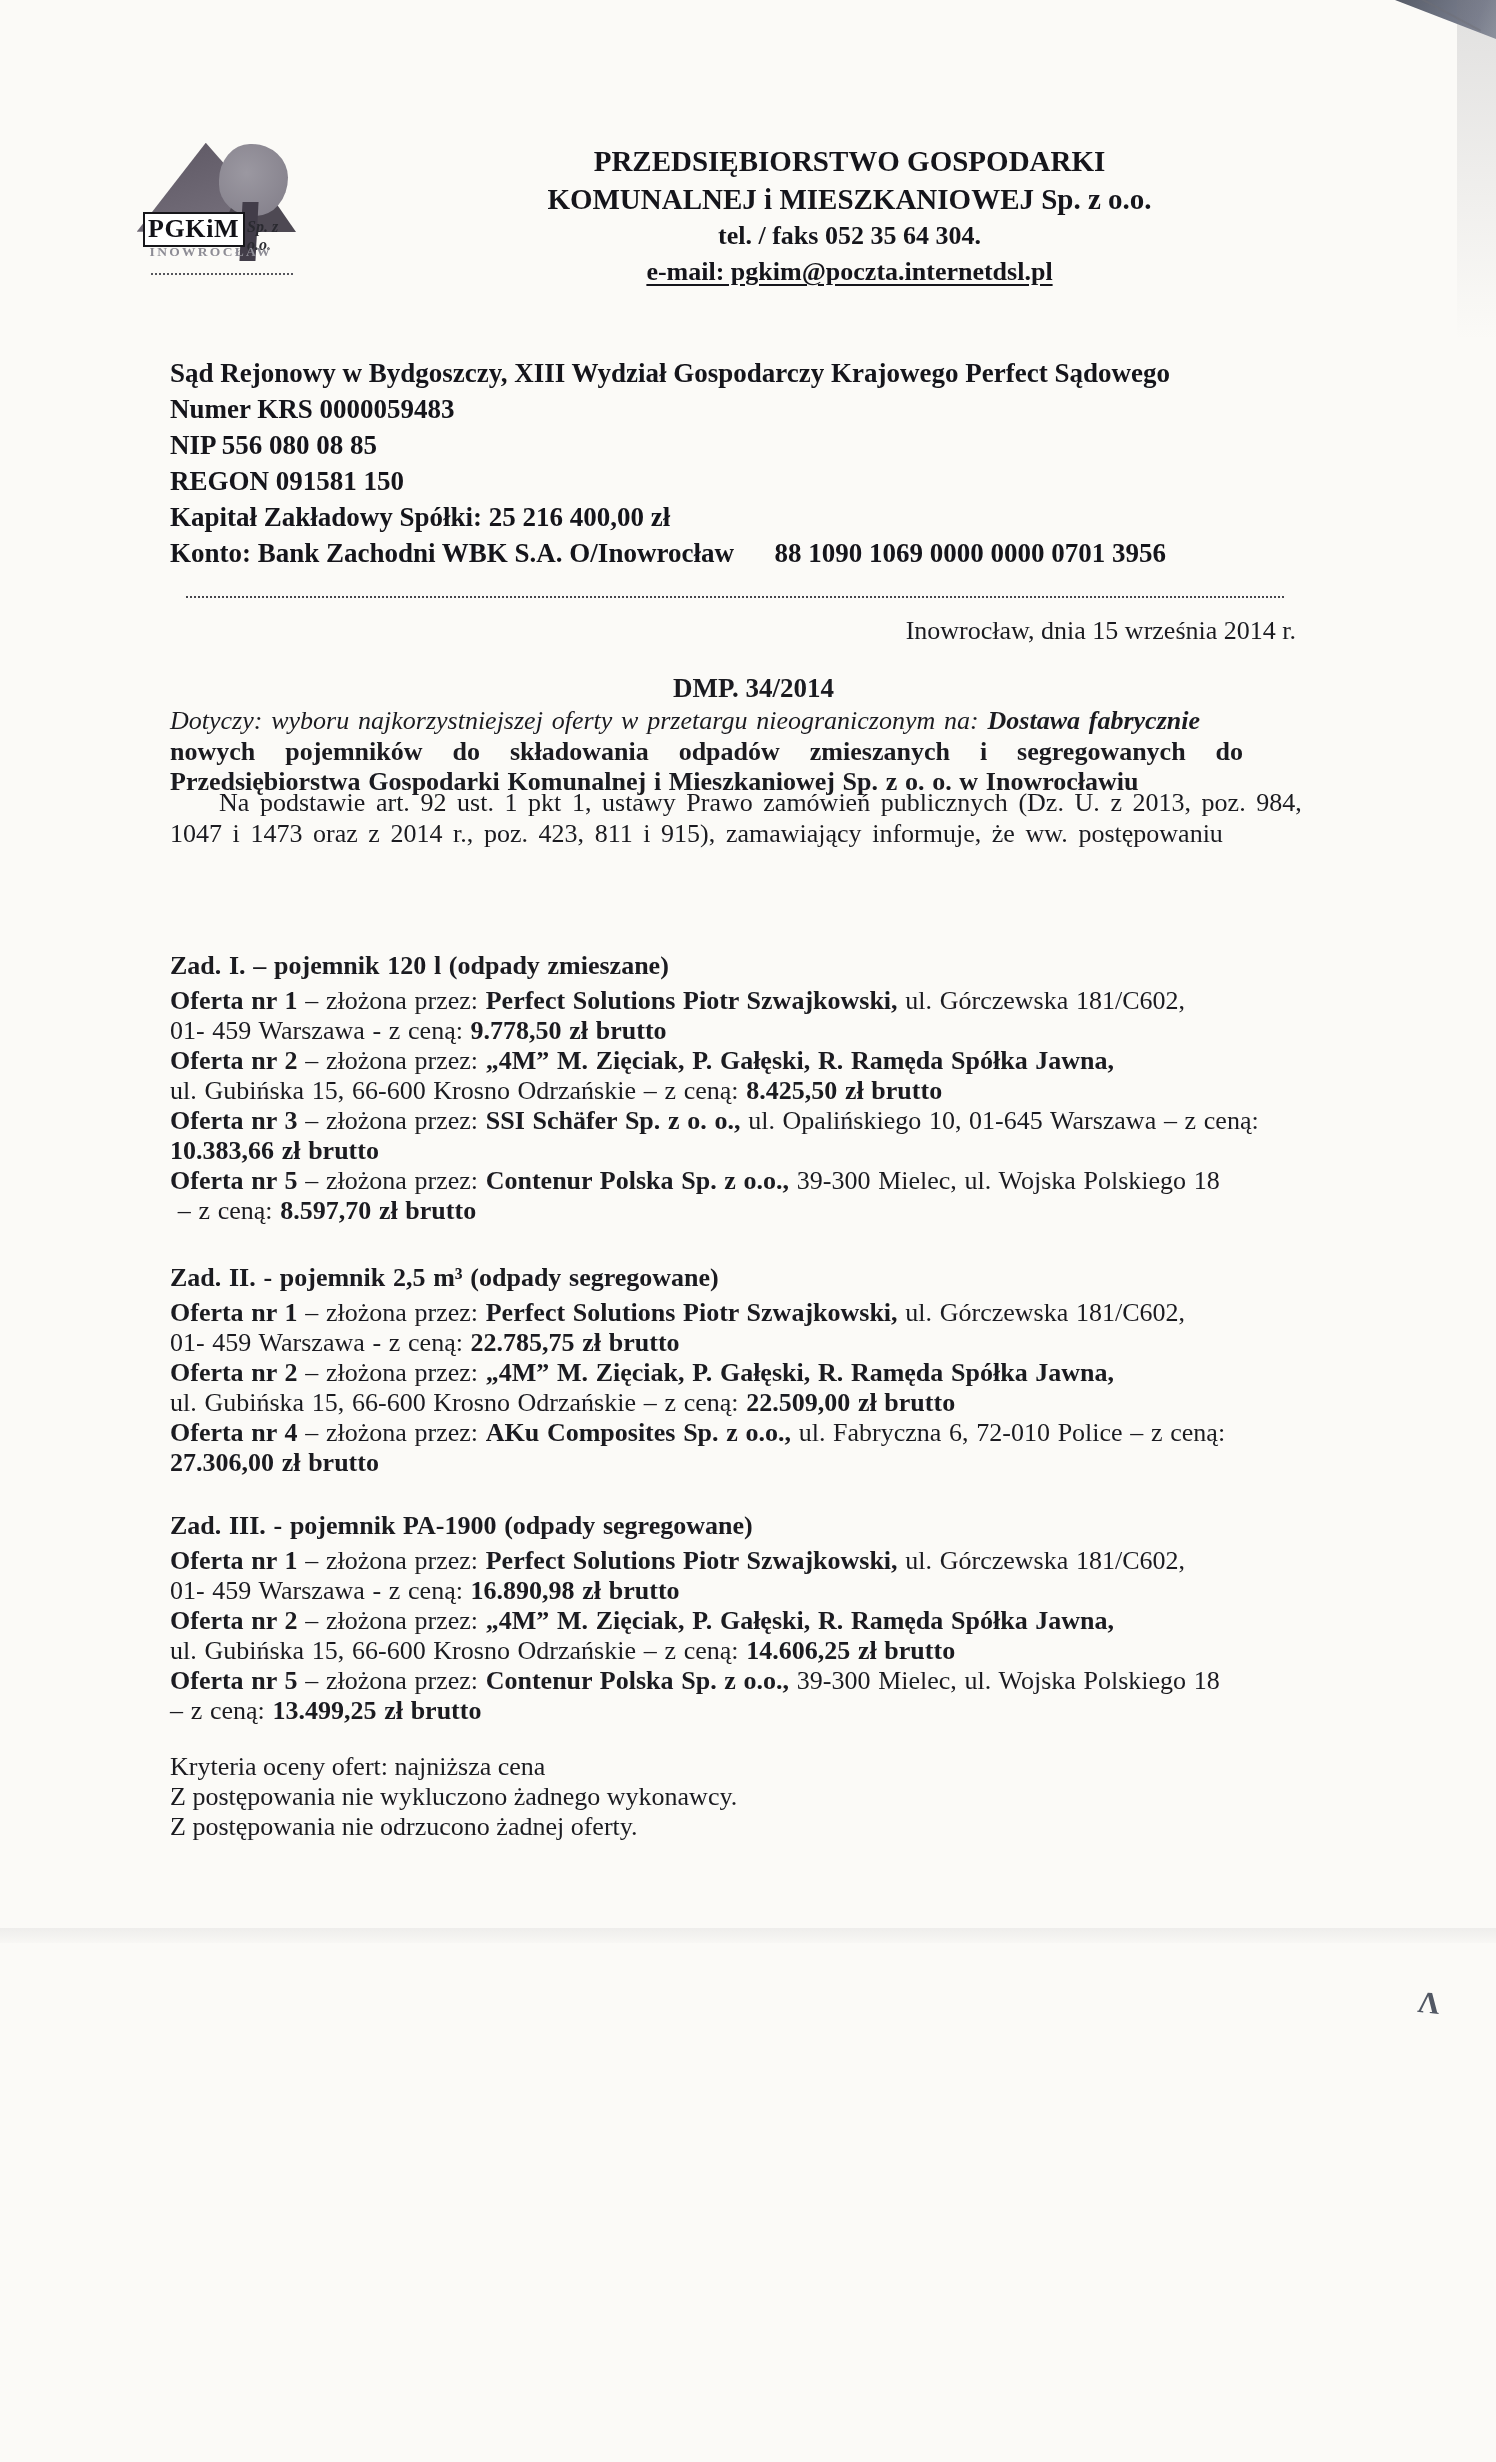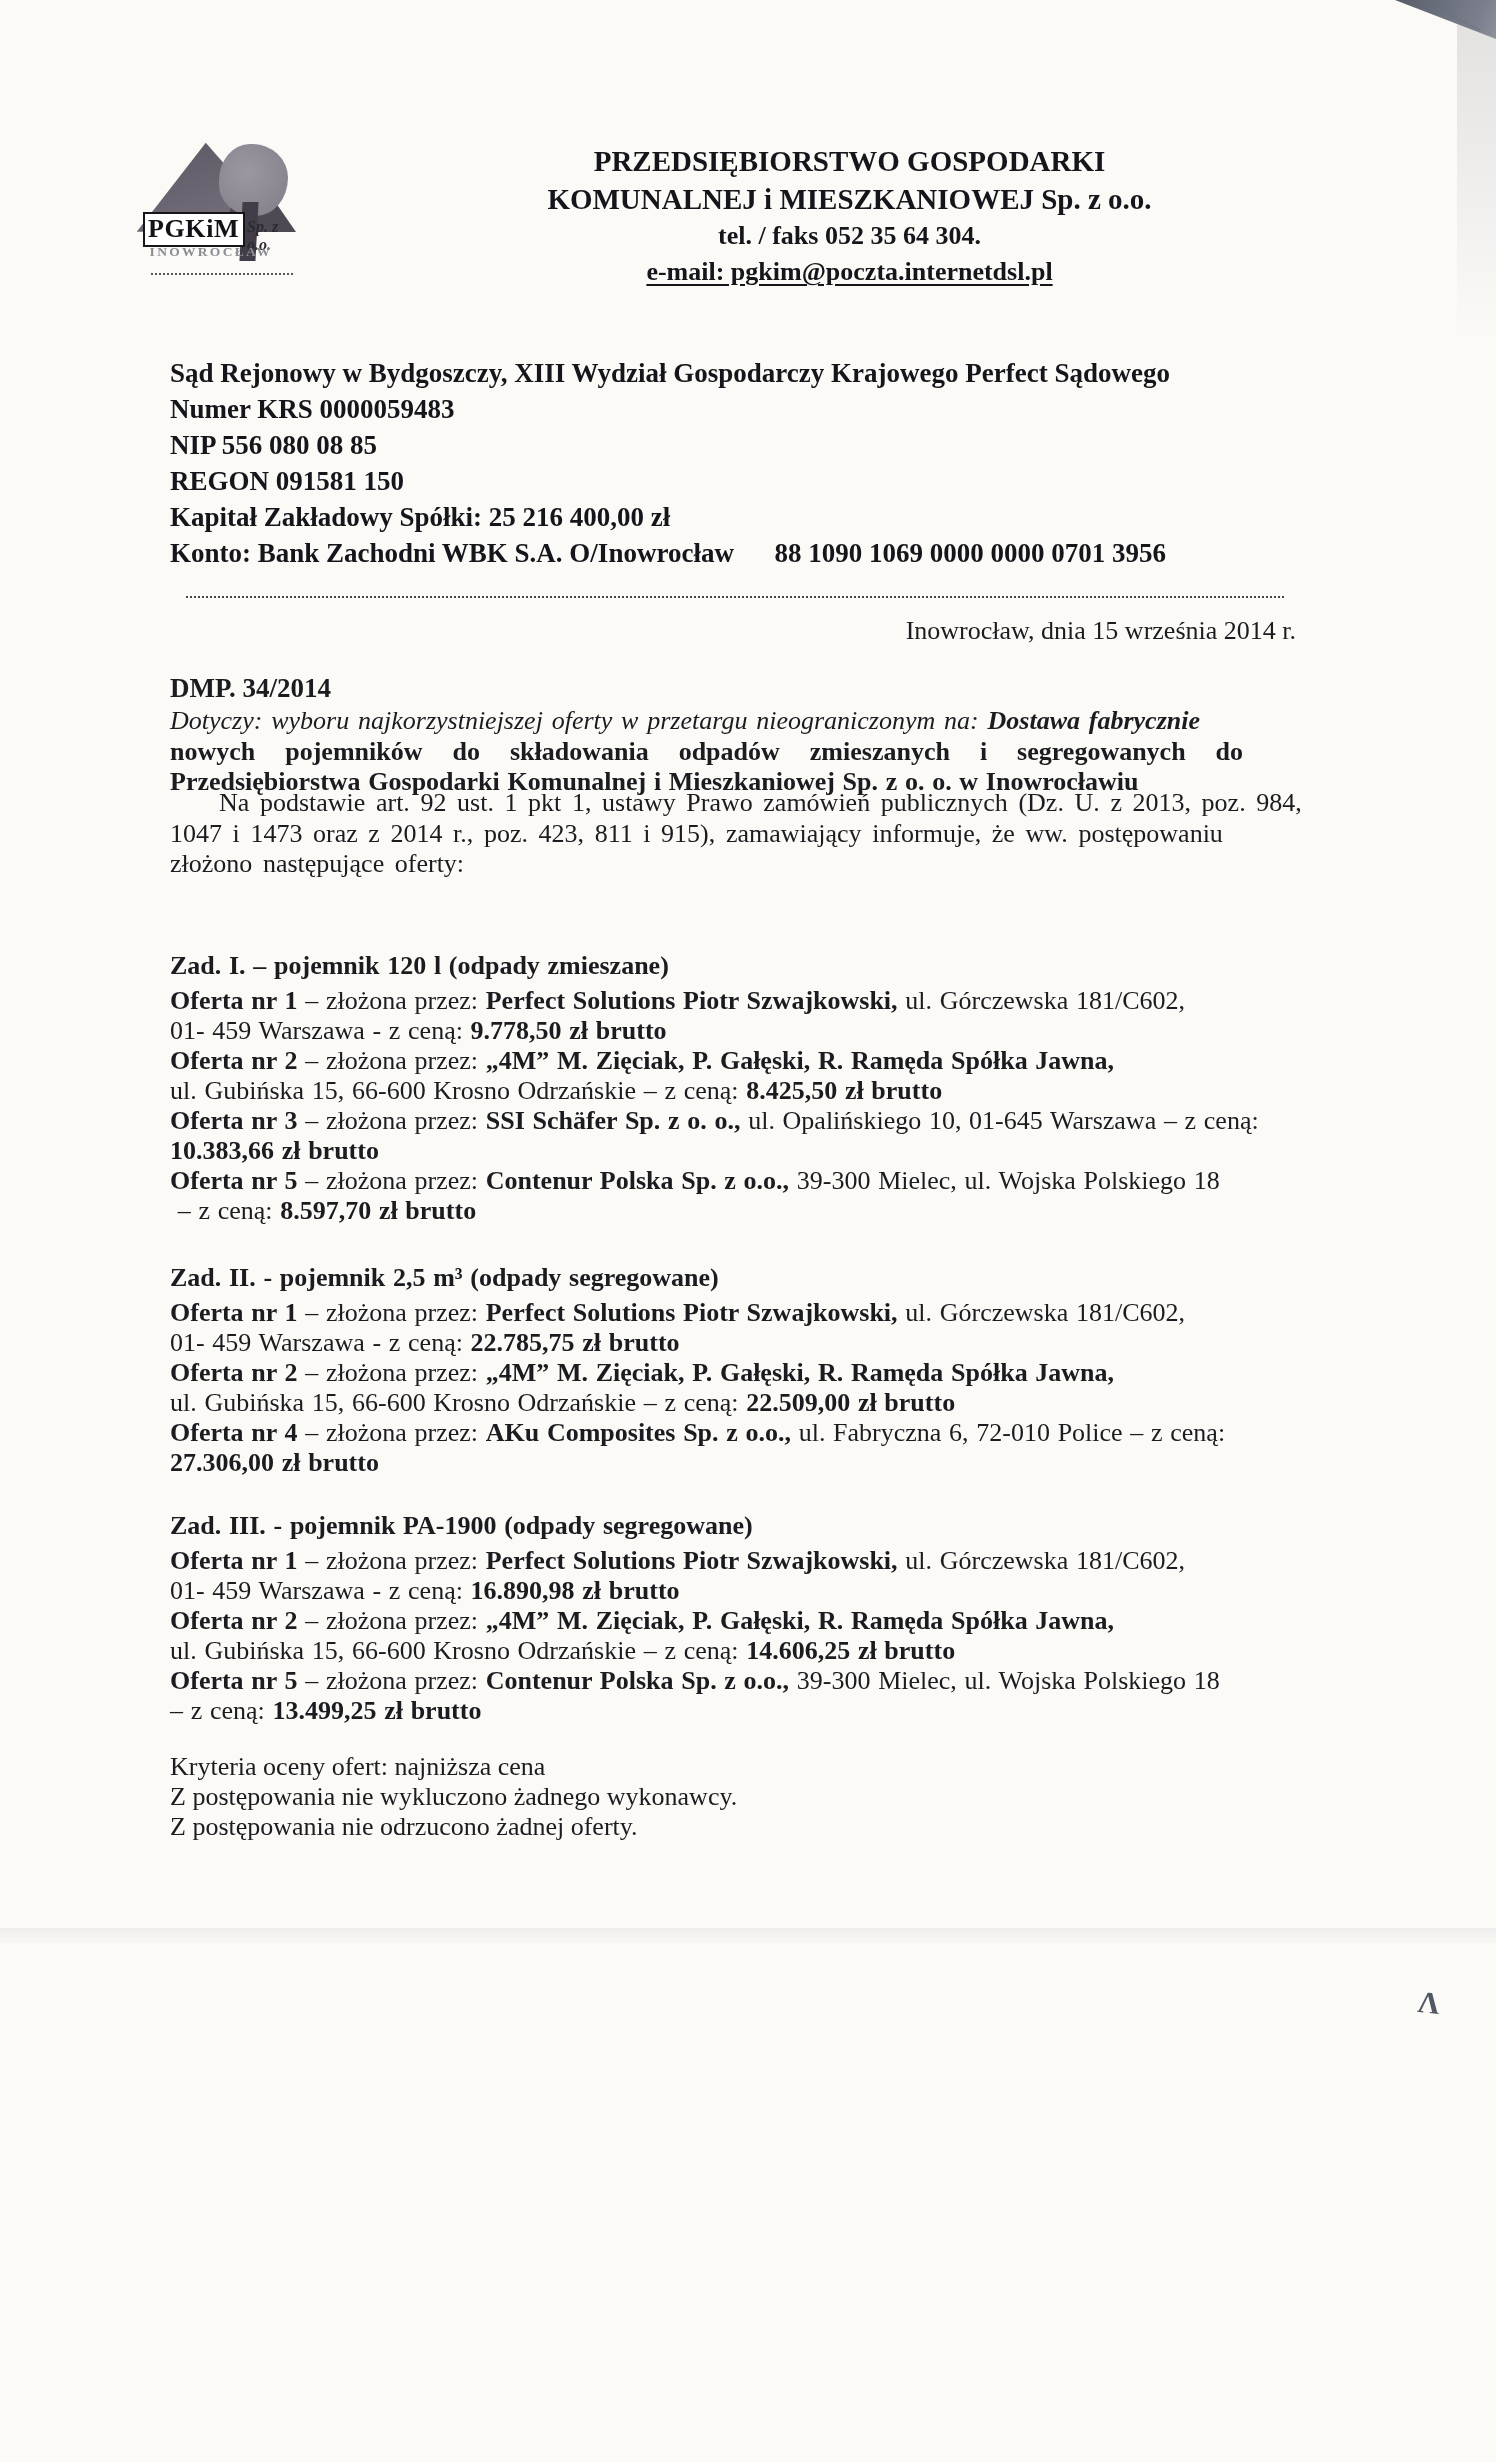--- a/index.html
+++ b/index.html
@@ -83,21 +83,21 @@
           text-decoration-thickness:1.8px;text-underline-offset:4.1px;}
 
   
   .col{position:absolute;left:170px;width:1167px;}
   .company-info{top:355px;font-weight:700;font-size:27px;color:#15151b;}
   .company-info .line{line-height:36px;}
   .dotted-sep{position:absolute;left:186px;top:596px;width:1098px;height:0;
               border-top:2.9px dotted #45454c;}
   .date-line{top:616px;text-align:right;padding-right:41px;box-sizing:border-box;
              font-size:26px;}
-  .ref-line{top:673px;font-weight:700;font-size:27px;}
+  .ref-line{top:673px;font-weight:700;font-size:27px;text-align:center;}
 
   .para{font-size:26px;}
   .para .line{line-height:30.5px;text-align:justify;}
   .subject{top:706px;}
   .subject .line:nth-child(1){word-spacing:2.3px;font-style:italic;}
   .subject .line:nth-child(2){word-spacing:23.5px;font-weight:700;}
   .subject .line:nth-child(3){word-spacing:1.2px;font-weight:700;}
   .legal{top:788px;}
   .legal .line{word-spacing:4.1px;}
   .legal .line:nth-child(1){text-indent:49px;}
@@ -159,21 +159,20 @@
 
 <div class="col para subject">
     <div class="line"><span>Dotyczy: wyboru najkorzystniejszej oferty w przetargu nieograniczonym na: </span><span class="b">Dostawa fabrycznie</span></div>
     <div class="line"><span class="b">nowych pojemników do składowania odpadów zmieszanych i segregowanych do</span></div>
     <div class="line"><span class="b">Przedsiębiorstwa Gospodarki Komunalnej i Mieszkaniowej Sp. z o. o. w Inowrocławiu</span></div>
   </div>
 
 <div class="col para legal">
     <div class="line"><span>Na podstawie art. 92 ust. 1 pkt 1, ustawy Prawo zamówień publicznych (Dz. U. z 2013, poz. 984,</span></div>
     <div class="line"><span>1047 i 1473 oraz z 2014 r., poz. 423, 811 i 915), zamawiający informuje, że ww. postępowaniu</span></div>
-    <div class="line"><span>złożono następujące oferty:</span></div>
   </div>
 
 <div class="col task task1">
   <div class="task-h line">Zad. I. – pojemnik 120 l (odpady zmieszane)</div>
   <div>
       <div class="line"><span class="b">Oferta nr 1</span><span> – złożona przez: </span><span class="b">Perfect Solutions Piotr Szwajkowski,</span><span> ul. Górczewska 181/C602,</span></div>
       <div class="line"><span>01- 459 Warszawa - z ceną: </span><span class="b">9.778,50 zł brutto</span></div>
       <div class="line"><span class="b">Oferta nr 2</span><span> – złożona przez: </span><span class="b">„4M” M. Zięciak, P. Gałęski, R. Ramęda Spółka Jawna,</span></div>
       <div class="line"><span>ul. Gubińska 15, 66-600 Krosno Odrzańskie – z ceną: </span><span class="b">8.425,50 zł brutto</span></div>
       <div class="line"><span class="b">Oferta nr 3</span><span> – złożona przez: </span><span class="b">SSI Schäfer Sp. z o. o.,</span><span> ul. Opalińskiego 10, 01-645 Warszawa – z ceną:</span></div>

